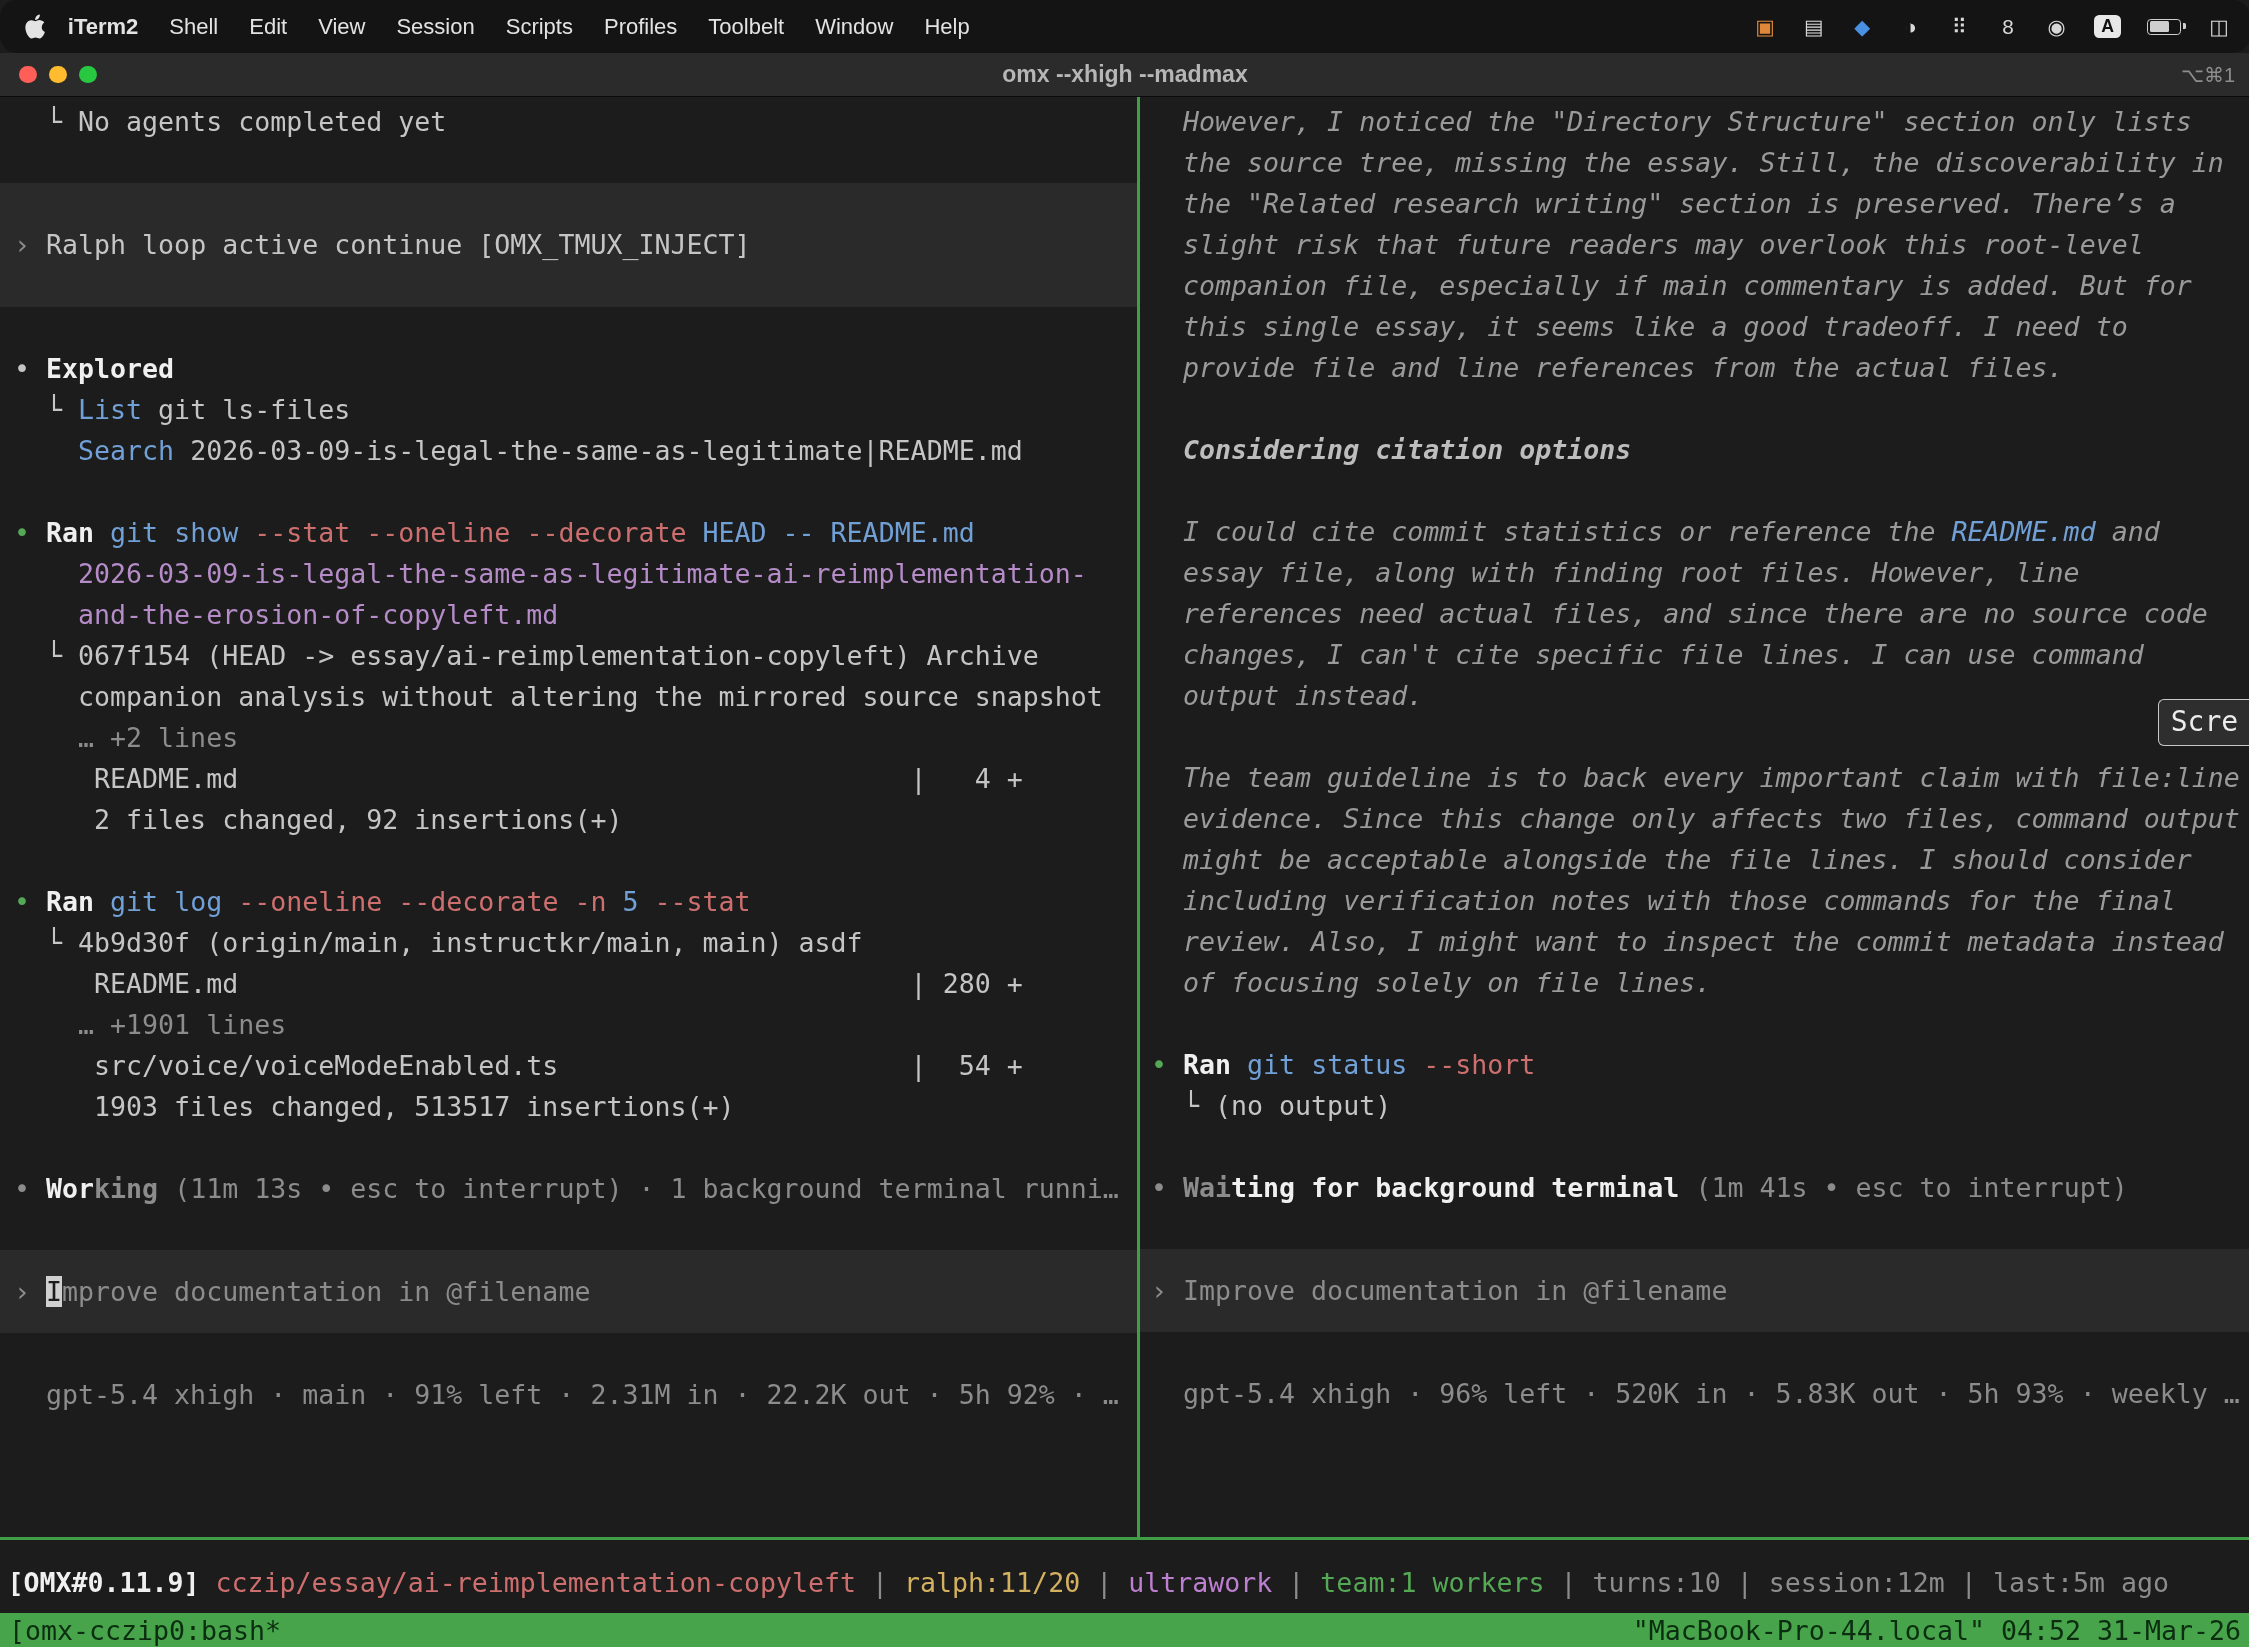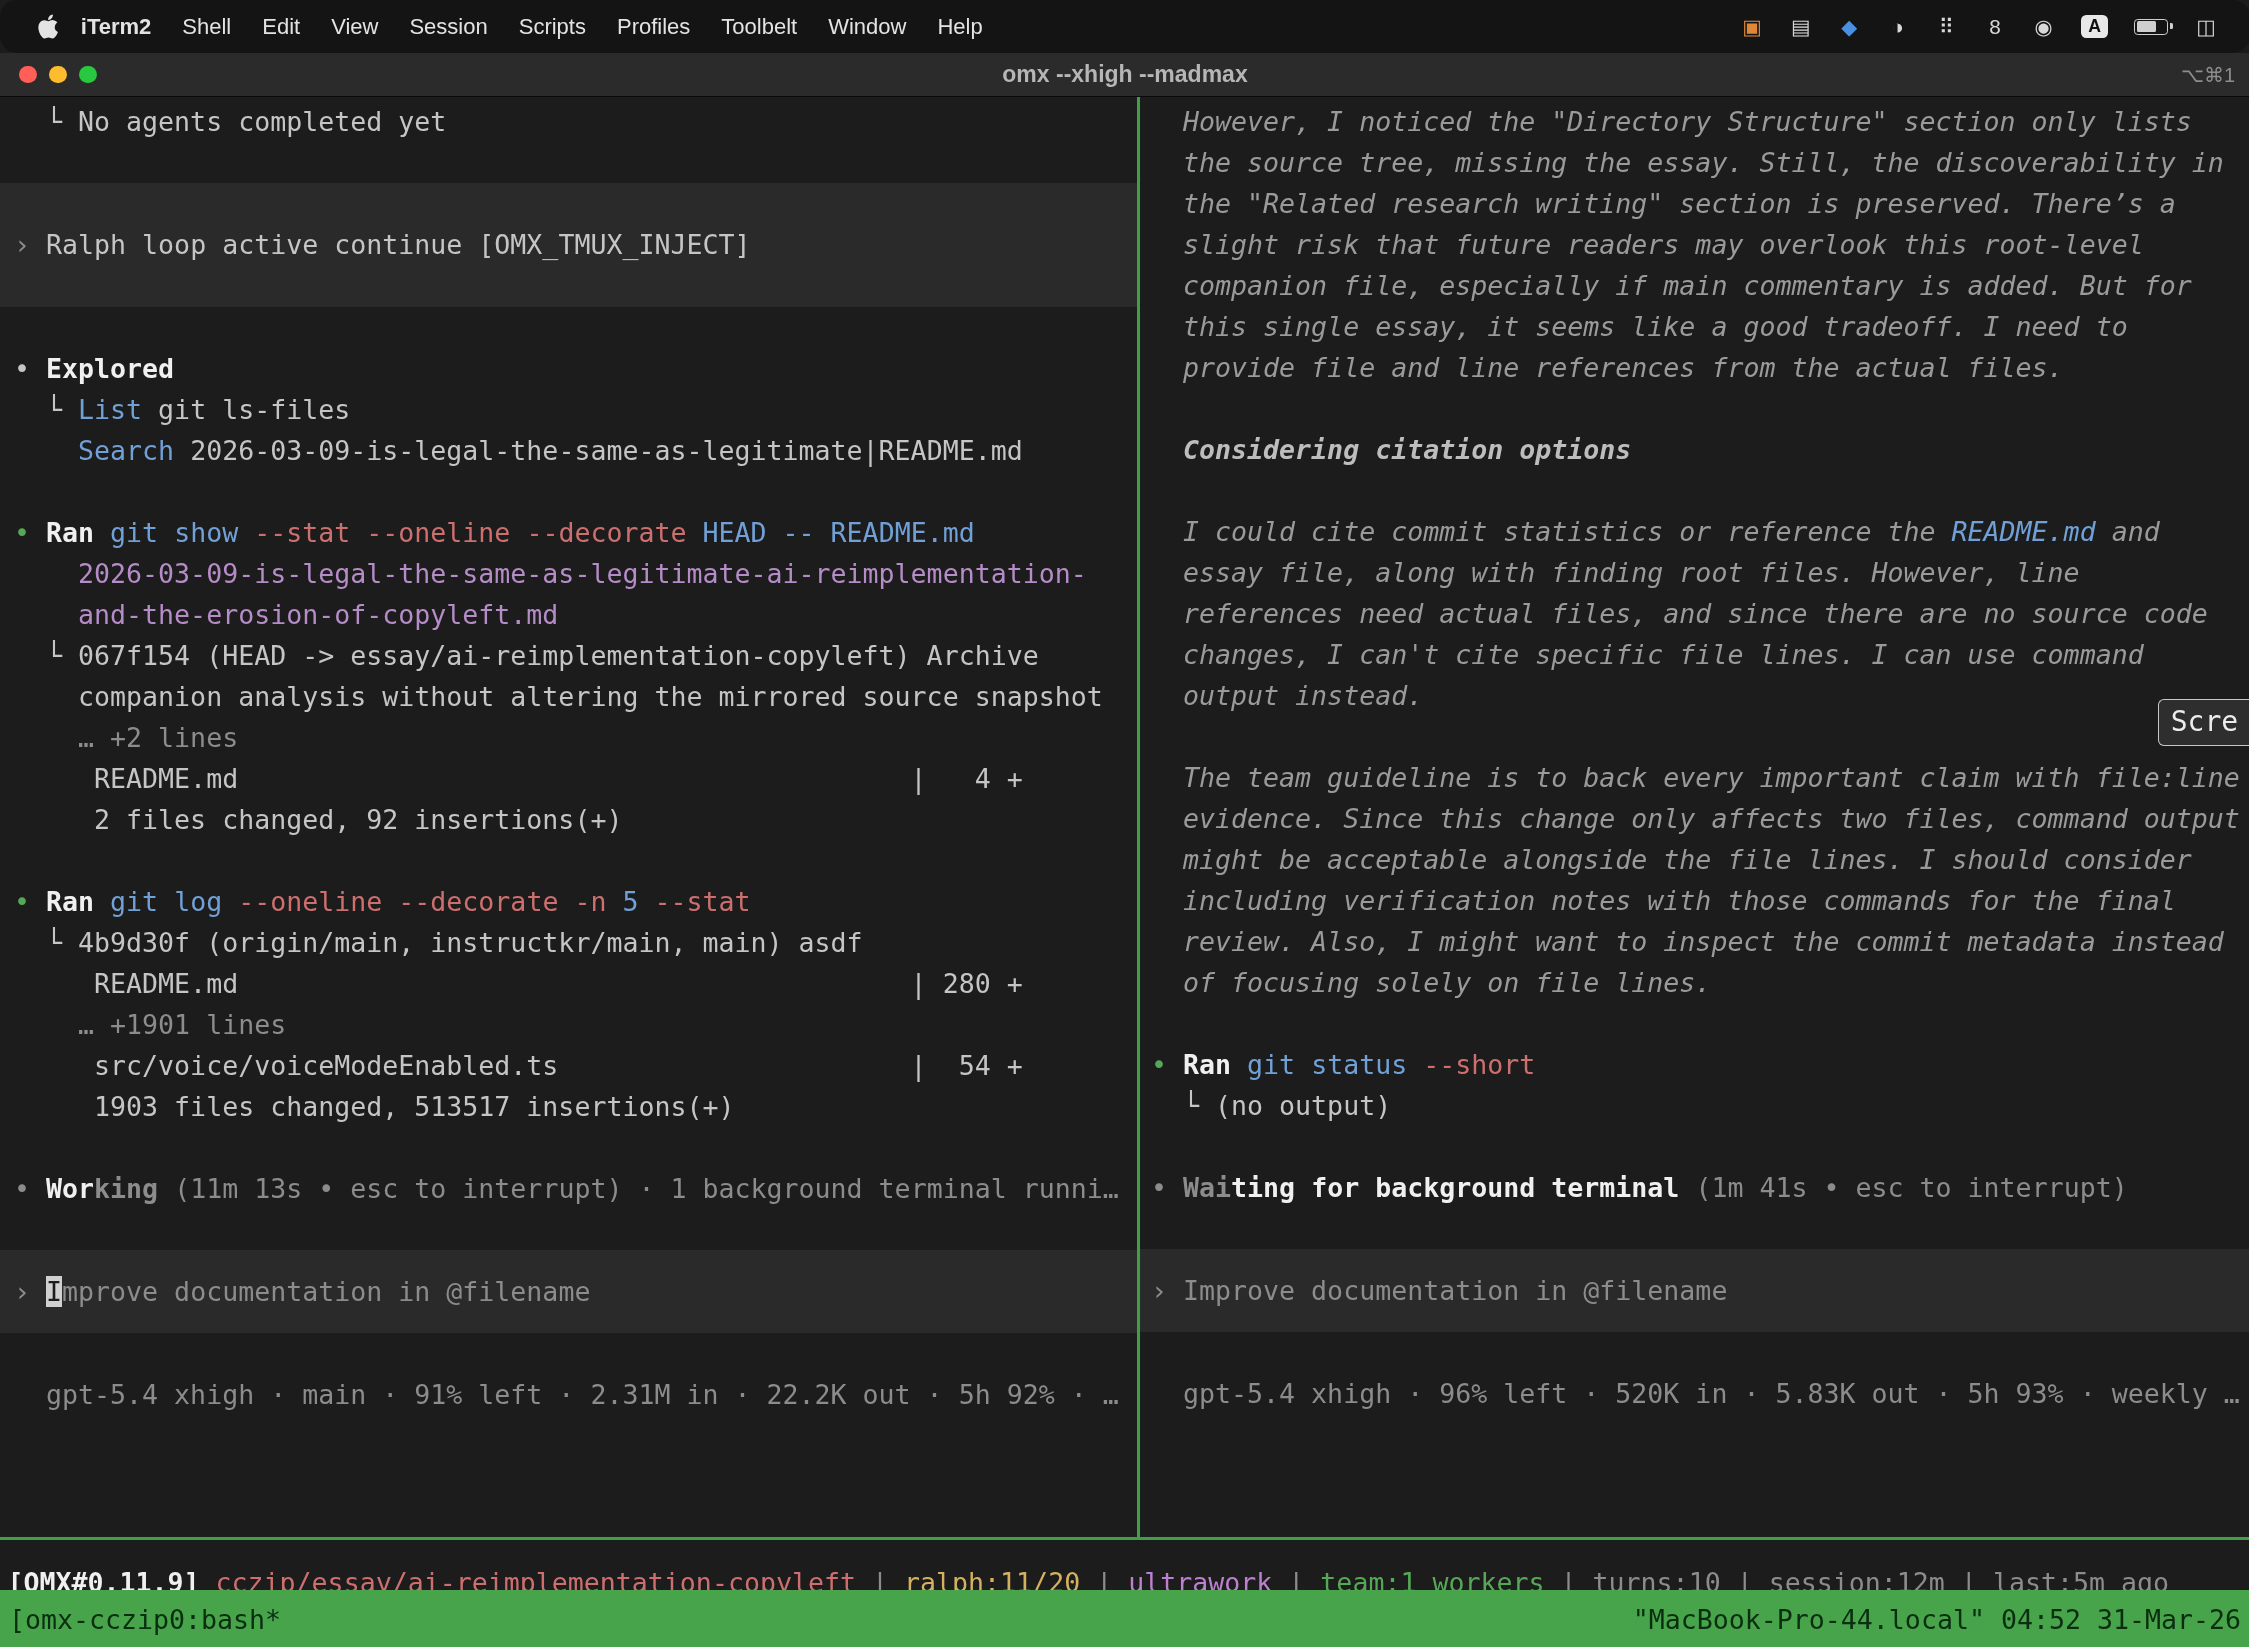--- a/index.html
+++ b/index.html
@@ -1,21 +1,21 @@
 <!DOCTYPE html>
 <html style="--background: #1c1c1c; --foreground: #c5c5c5; --bright: #f0f0f0; --dim: #8c8c8c; --italic_gray: #9a9a9a; --blue: #71a0d6; --red: #ce6f6f; --purple: #b58cc8; --green: #55a855; --yellow: #d3b15f; --magenta: #bd7fd0; --divider_green: #3f9e46; --tmux_green: #47a44b; --box_bg: #2a2a2a;font-size:11.8px"><head>
 <meta charset="utf-8">
 <style>
   * { margin:0; padding:0; box-sizing:border-box; }
   html,body { width:2250px; height:1648px; overflow:hidden; }
   body { position:relative; background:var(--background,#1c1c1c); font-family:"DejaVu Sans Mono",monospace; }
 
   
   .menubar { height:53px; background:#141414; display:flex; align-items:center;
-             padding:0 33px; font-family:"Liberation Sans",sans-serif; font-size:22px; color:#e3e3e3;border-radius:17px; }
+             padding:0 20px; font-family:"Liberation Sans",sans-serif; font-size:22px; color:#e3e3e3;border-radius:17px; }
   .apple { display:flex; align-items:center; margin:0 5.9px 0 4.4px; }
   .menu-items { display:flex; align-items:center; }
   .menu-item { padding:0 15.5px; }
   .menu-item.app { font-weight:bold; }
   .menubar-right { margin-left:auto; display:flex; align-items:center; gap:26.6px; font-size:20.7px; }
   .mi { display:inline-flex; align-items:center; justify-content:center; min-width:22px; height:26.6px; color:#d8d8d8; }
   .mi-a { background:#e8e8e8; color:#111 !important; width:26.6px; height:23.6px; border-radius:5.2px;
           font-weight:bold; font-size:17.7px; }
   .mi-batt { width:34px; height:16px; border:1.5px solid #cfcfcf; border-radius:3.7px; position:relative; }
   .mi-batt::before { content:""; position:absolute; left:1.5px; top:1.5px; bottom:1.5px; width:60%; background:#cfcfcf; border-radius:1.5px; }
@@ -70,21 +70,21 @@
   .seg.itblue { color:var(--blue,#71a0d6); font-style:italic; }
   .seg.cursor { background:#d0d0d0; color:#1c1c1c; }
 
   .omx-status { margin-top:22px; }
   .omx-status .trow { padding-left:7.4px; }
 
   .tooltip { position:absolute; top:602px; right:0; height:47px; line-height:44px;
              border:1.5px solid #c8c8c8; border-right:none; background:#2e2e2e; color:#ececec;
              font-size:28px; padding:0 11.8px; border-radius:5.9px 0 0 5.9px; }
 
-  .tmux { position:absolute; left:0; right:0; bottom:0; height:58px; background:var(--tmux_green,#47a44b);
+  .tmux { position:absolute; left:0; right:0; bottom:0; height:35px; background:var(--tmux_green,#47a44b);
           color:#0a2e0f; display:flex; justify-content:space-between; align-items:center;
           padding:0 8.9px; font-size:26.6px; white-space:pre; }
 </style>
 </head>
 <body>
 
 <div class="menubar">
   <span class="apple">
     <svg width="22" height="25" viewBox="0 0 17 20">
       <path fill="#e3e3e3" d="M13.9 10.6c0-2.5 2-3.7 2.1-3.8-1.1-1.7-2.9-1.9-3.5-1.9-1.5-.2-2.9.9-3.7.9-.7 0-1.9-.9-3.2-.8-1.6 0-3.1 1-4 2.4-1.7 3-.4 7.3 1.2 9.7.8 1.2 1.8 2.5 3 2.4 1.2 0 1.7-.8 3.1-.8s1.9.8 3.2.8c1.3 0 2.2-1.2 3-2.4.9-1.4 1.3-2.7 1.3-2.8-.1 0-2.5-1-2.5-3.7zM11.4 3.4c.7-.8 1.1-1.9 1-3-1 0-2.1.6-2.8 1.4-.6.7-1.2 1.9-1 2.9 1 .1 2.1-.5 2.8-1.3z"></path>

